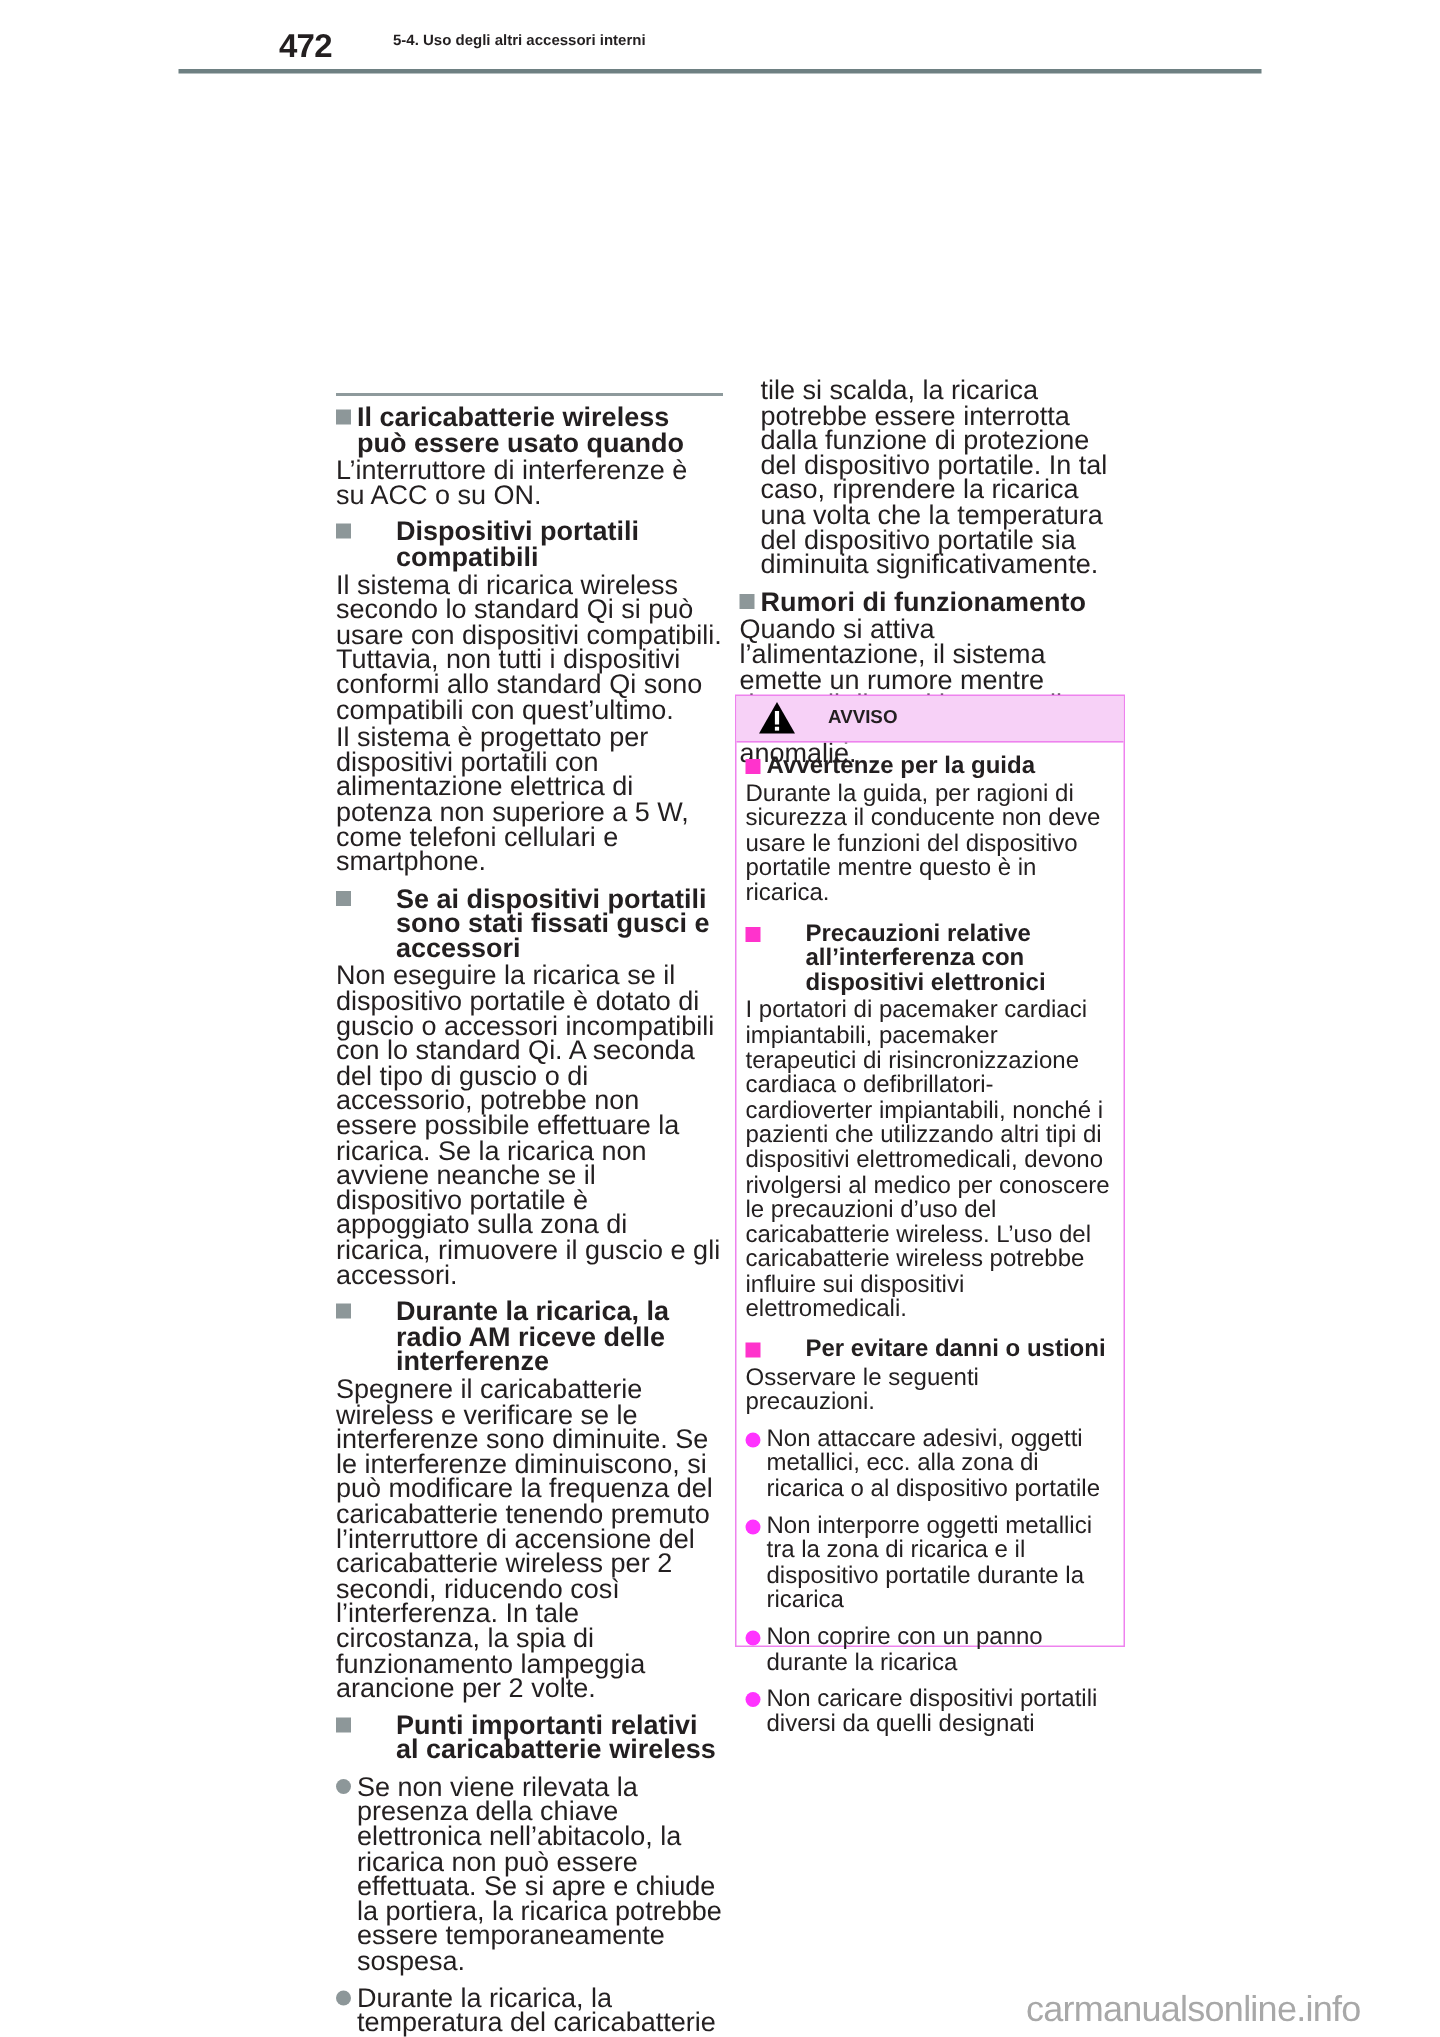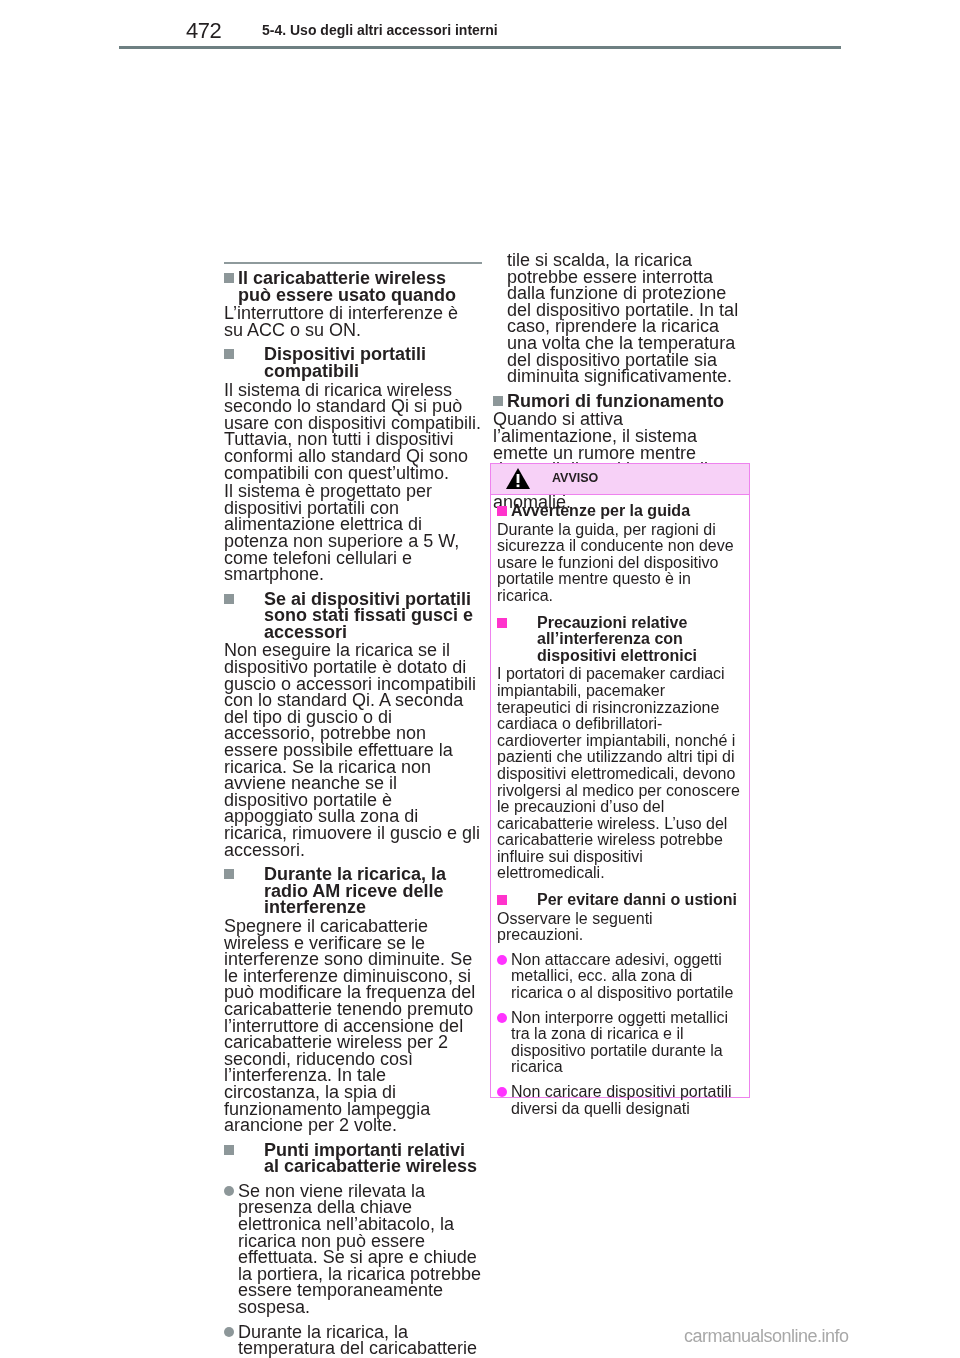--- a/index.html
+++ b/index.html
@@ -1,19 +1,19 @@
 <!DOCTYPE html>
 <html><head>
 <meta charset="utf-8">
 <style>
   html, body { margin: 0; padding: 0; background: #ffffff; }
   body { width: 960px; height: 1358px; position: relative; overflow: hidden;
          font-family: "Liberation Sans", sans-serif; color: #231f20; }
-  .page-num { position: absolute; left: 186px; top: 18px; font-size: 22px; font-weight: normal; letter-spacing: -0.5px; }
-  .chapter { position: absolute; left: 262px; top: 22px; font-size: 14px; font-weight: bold; }
+  .page-num { position: absolute; left: 186px; top: 18px; font-size: 22px; font-weight: bold; letter-spacing: -0.5px; }
+  .chapter { position: absolute; left: 262px; top: 22px; font-size: 10px; font-weight: bold; }
   .header-rule { position: absolute; left: 119px; top: 46px; width: 722px; height: 3px; background: #6e8082; }
   .col { position: absolute; font-size: 18px; line-height: 16.6px; }
   .col-left { left: 224px; top: 262px; width: 258px; }
   .col-right { left: 493px; top: 252px; width: 258px; }
   .top-rule { height: 2px; background: #8e9a9c; margin-bottom: 6px; }
   .head { font-weight: bold; position: relative; padding-left: 14px; margin-top: 6px; }
   .head .sq { position: absolute; left: 0; top: 3px; width: 10px; height: 10px; background: #8d9799; }
   .para { margin: 2px 0 0 0; }
   .para + .head { margin-top: 8px; padding-left: 40px; }
   .bullet { position: relative; padding-left: 14px; margin-top: 8px; }
@@ -21,21 +21,21 @@
   .indent { padding-left: 14px; }
   .warn-box { position: absolute; left: 490px; top: 463px; width: 258px; height: 633px; border: 1px solid #ee82ee; }
   .warn-head { height: 30px; background: #f7d1f7; border-bottom: 1px solid #ee82ee; position: relative; }
   .warn-head .tri { position: absolute; left: 14px; top: 3px; }
   .warn-head .title { position: absolute; left: 61px; top: 7px; font-size: 12.5px; font-weight: bold; }
   .warn-body { padding: 4px 6px 0 6px; font-size: 16px; line-height: 16.6px; }
   .warn-body .head .sq { background: #ff33cc; }
   .warn-body .bullet .dot { background: #ff33ff; }
   .warn-body .head { margin-top: 4px; }
   .warn-body .para + .head { margin-top: 10px; }
-  .watermark { position: absolute; left: 684px; top: 1326px; font-size: 18px; color: #a8a8a8; letter-spacing: -0.5px; }
+  .watermark { position: absolute; left: 684px; top: 1326px; font-size: 24px; color: #a8a8a8; letter-spacing: -0.5px; }
 </style>
 </head>
 <body>
 
 <div class="page-num">472</div>
 <div class="chapter">5-4. Uso degli altri accessori interni</div>
 <div class="header-rule"></div>
 
 <div class="col col-left">
   <div class="top-rule"></div>
@@ -78,17 +78,18 @@
     <div class="head"><span class="sq"></span><span>Avvertenze per la guida</span></div>
     <p class="para">Durante la guida, per ragioni di sicurezza il conducente non deve usare le funzioni del dispositivo portatile mentre questo è in ricarica.</p>
 
     <div class="head"><span class="sq"></span><span>Precauzioni relative all’interferenza con dispositivi elettronici</span></div>
     <p class="para">I portatori di pacemaker cardiaci impiantabili, pacemaker terapeutici di risincronizzazione cardiaca o defibrillatori-cardioverter impiantabili, nonché i pazienti che utilizzando altri tipi di dispositivi elettromedicali, devono rivolgersi al medico per conoscere le precauzioni d’uso del caricabatterie wireless. L’uso del caricabatterie wireless potrebbe influire sui dispositivi elettromedicali.</p>
 
     <div class="head"><span class="sq"></span><span>Per evitare danni o ustioni</span></div>
     <p class="para" style="margin:2px 0 0 0">Osservare le seguenti precauzioni.</p>
     <div class="bullet"><span class="dot"></span><span>Non attaccare adesivi, oggetti metallici, ecc. alla zona di ricarica o al dispositivo portatile</span></div>
     <div class="bullet"><span class="dot"></span><span>Non interporre oggetti metallici tra la zona di ricarica e il dispositivo portatile durante la ricarica</span></div>
+    <div class="bullet"><span class="dot"></span><span>Non coprire con un panno durante la ricarica</span></div>
     <div class="bullet"><span class="dot"></span><span>Non caricare dispositivi portatili diversi da quelli designati</span></div>
   </div>
 </div>
 
 <div class="watermark">carmanualsonline.info</div>
 
 </body></html>

